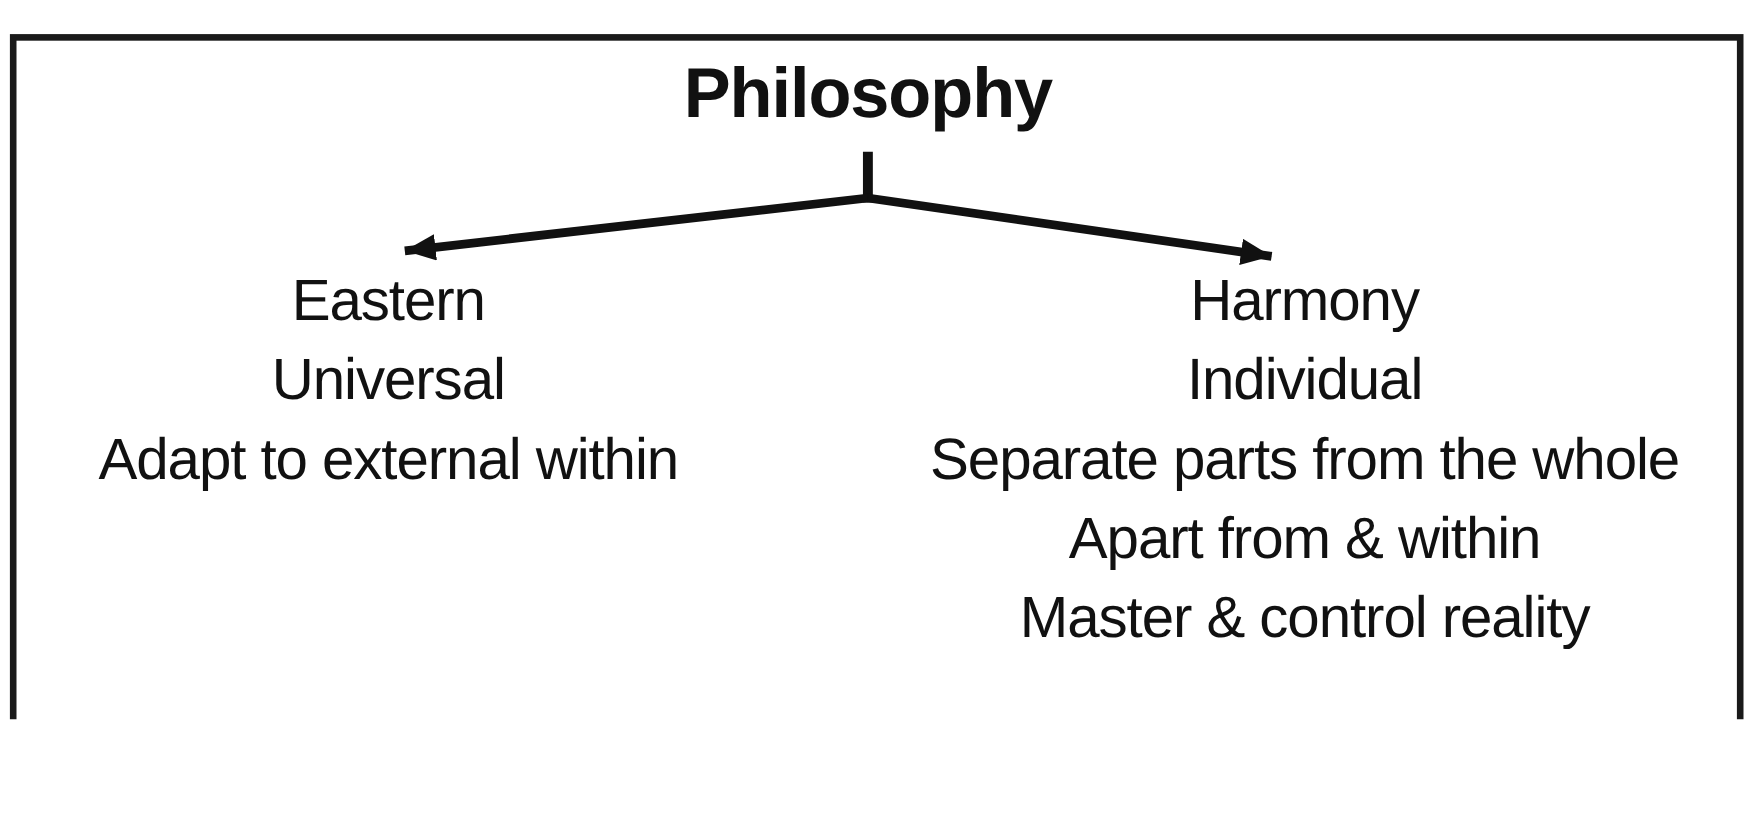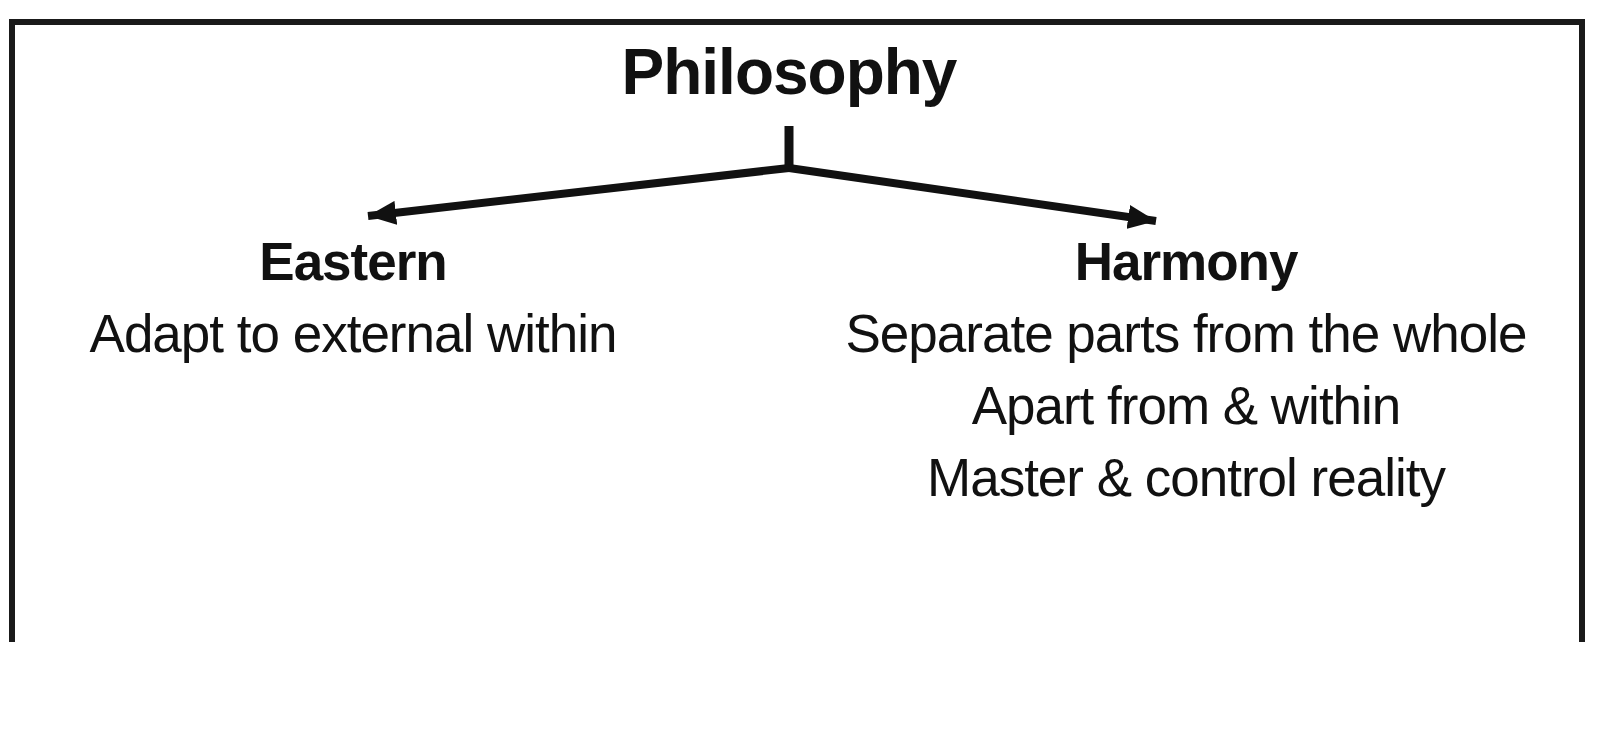--- a/index.html
+++ b/index.html
@@ -8,20 +8,21 @@
     background: #ffffff;
   }
   .canvas {
     position: relative;
     width: 1600px;
     height: 642px;
     background: #ffffff;
     font-family: "Liberation Sans", sans-serif;
     color: #111111;
     overflow: hidden;
+    margin-top: 12px;
   }
   .frame {
     position: absolute;
     left: 9px;
     top: 19px;
     width: 1576px;
     height: 704px;
     border: 6px solid #1a1a1a;
     box-sizing: border-box;
     background: #ffffff;
@@ -48,21 +49,21 @@
   }
   .column {
     position: absolute;
     text-align: center;
     font-size: 53px;
     line-height: 72px;
     letter-spacing: -1px;
     white-space: nowrap;
   }
   .column .head {
-    font-weight: bold;
+    font-weight: normal;
   }
   .col-east {
     left: 28px;
     top: 226px;
     width: 650px;
   }
   .col-west {
     left: 796px;
     top: 226px;
     width: 780px;
@@ -83,23 +84,25 @@
         <path d="M0,0 L3.5,1.5 L0,3 z" fill="#111111"></path>
       </marker>
     </defs>
     <line x1="789" y1="126" x2="789" y2="172" stroke="#111111" stroke-width="9"></line>
     <line x1="789" y1="168" x2="368" y2="216" stroke="#111111" stroke-width="8" marker-end="url(#ah)"></line>
     <line x1="789" y1="168" x2="1156" y2="221" stroke="#111111" stroke-width="8" marker-end="url(#ah)"></line>
   </svg>
 
   <div class="column col-east">
     <div class="head">Eastern</div>
+    <div>Universal</div>
     <div>Adapt to external within</div>
   </div>
 
   <div class="column col-west">
     <div class="head">Harmony</div>
+    <div>Individual</div>
     <div>Separate parts from the whole</div>
     <div>Apart from &amp; within</div>
     <div>Master &amp; control reality</div>
   </div>
 
 </div>
 
 </body></html>

